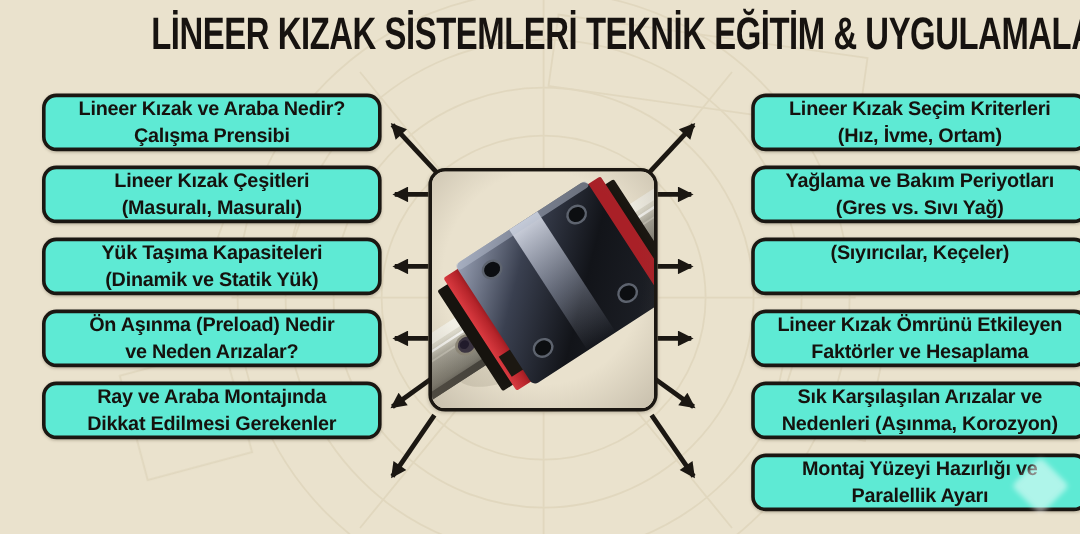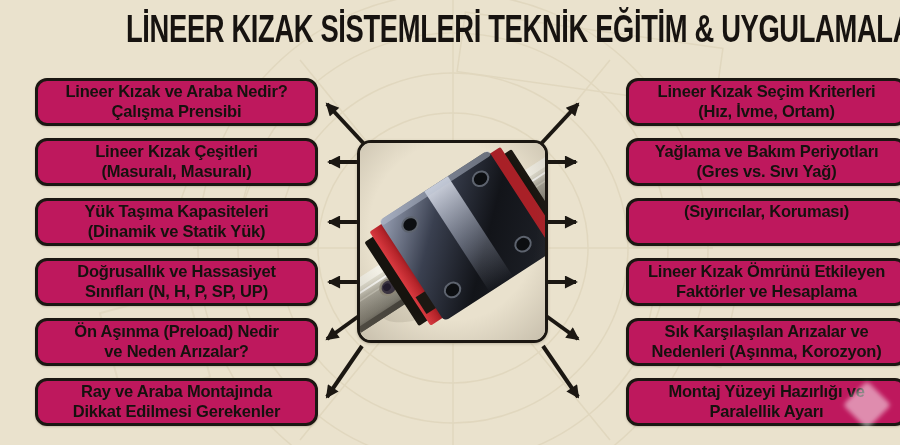--- a/index.html
+++ b/index.html
@@ -18,22 +18,22 @@
     font-size:38px;font-weight:700;letter-spacing:-0.5px;
     transform:scaleX(0.72);transform-origin:50% 50%;
     color:#171310;
   }
   
   .col{position:absolute;top:78px;display:flex;flex-direction:column;gap:12px;}
   .col.left{left:35px;width:283px;}
   .col.right{left:626px;width:281px;}
   .topic{
     box-sizing:border-box;height:48px;
-    background:#be185d;border:3px solid #1b1712;border-radius:12px;
-    display:flex;flex-direction:column;align-items:center;justify-content:flex-start;
+    background:#5eead4;border:3px solid #1b1712;border-radius:12px;
+    display:flex;flex-direction:column;align-items:center;justify-content:space-between;
     text-align:center;font-weight:700;font-size:16.5px;line-height:20px;
     letter-spacing:-0.2px;color:#15120e;
     box-shadow:0 1px 2px rgba(90,80,60,0.25);
   }
   
   .center-box{
     position:absolute;left:357px;top:140px;width:191px;height:203px;
     box-sizing:border-box;border:3px solid #1b1712;border-radius:14px;
     overflow:hidden;background:#e9e1cd;
     box-shadow:0 1px 3px rgba(90,80,60,0.3);
@@ -101,44 +101,40 @@
     </div>
     <div class="topic">
       <span>Lineer Kızak Çeşitleri</span>
       <span>(Masuralı, Masuralı)</span>
     </div>
     <div class="topic">
       <span>Yük Taşıma Kapasiteleri</span>
       <span>(Dinamik ve Statik Yük)</span>
     </div>
     <div class="topic">
-      <span>Doğrusallık ve Hassasiyet</span>
-      <span>Sınıfları (N, H, P, SP, UP)</span>
-    </div>
-    <div class="topic">
       <span>Ön Aşınma (Preload) Nedir</span>
       <span>ve Neden Arızalar?</span>
     </div>
     <div class="topic">
       <span>Ray ve Araba Montajında</span>
       <span>Dikkat Edilmesi Gerekenler</span>
     </div>
   </div>
 
   <div class="col right">
     <div class="topic">
       <span>Lineer Kızak Seçim Kriterleri</span>
       <span>(Hız, İvme, Ortam)</span>
     </div>
     <div class="topic">
       <span>Yağlama ve Bakım Periyotları</span>
       <span>(Gres vs. Sıvı Yağ)</span>
     </div>
     <div class="topic">
-      <span>(Sıyırıcılar, Koruması)</span>
+      <span>(Sıyırıcılar, Keçeler)</span>
     </div>
     <div class="topic">
       <span>Lineer Kızak Ömrünü Etkileyen</span>
       <span>Faktörler ve Hesaplama</span>
     </div>
     <div class="topic">
       <span>Sık Karşılaşılan Arızalar ve</span>
       <span>Nedenleri (Aşınma, Korozyon)</span>
     </div>
     <div class="topic">

